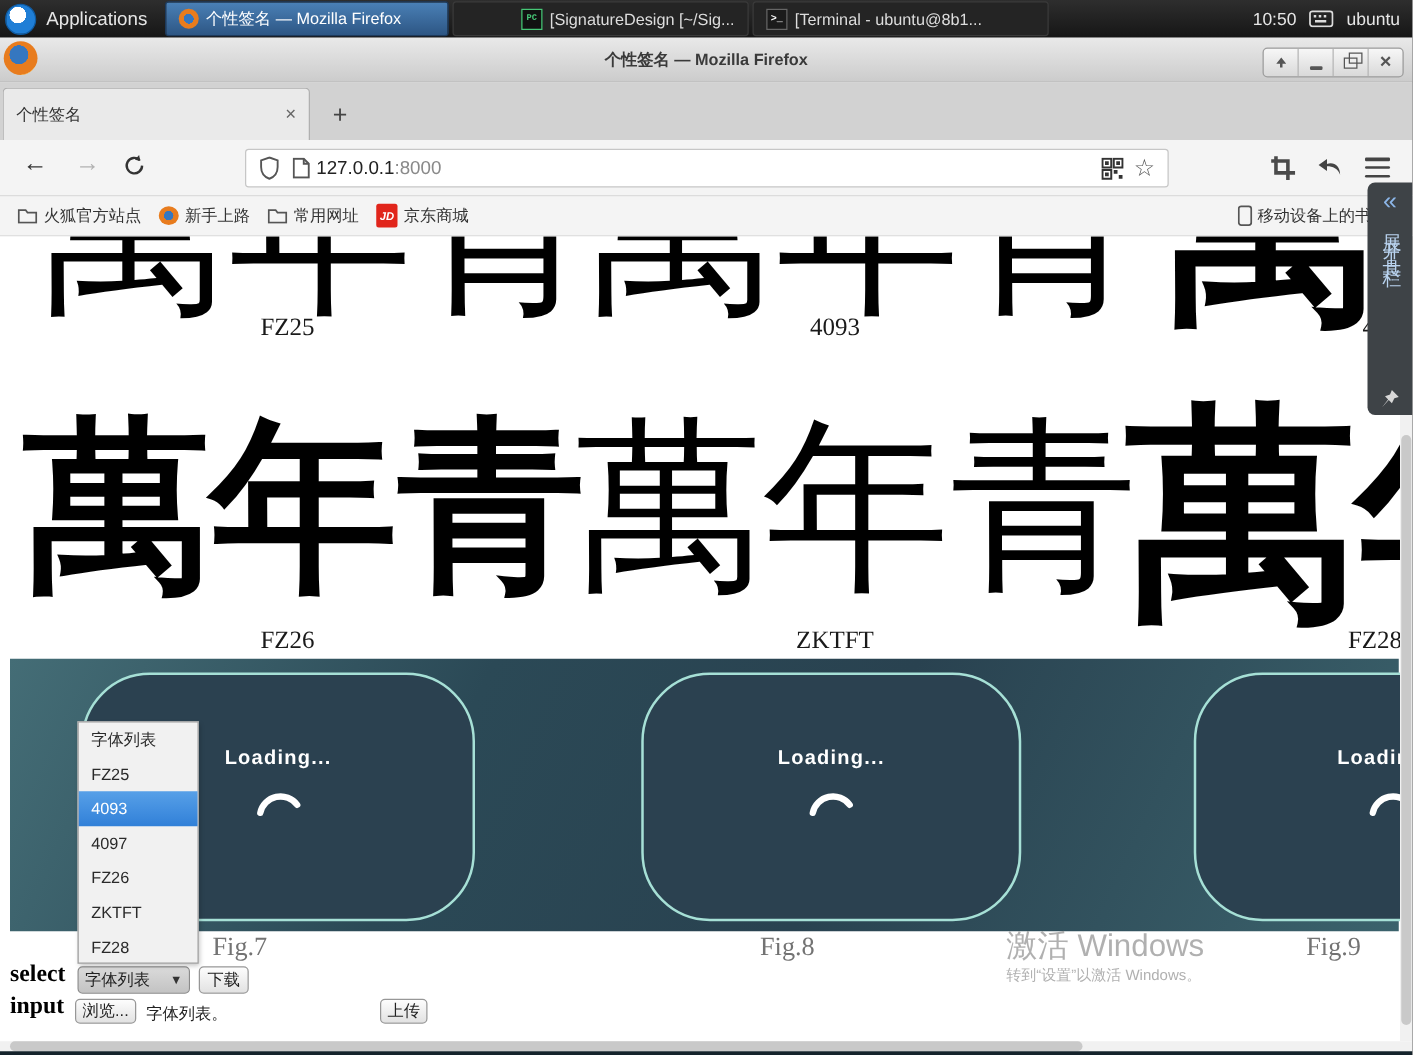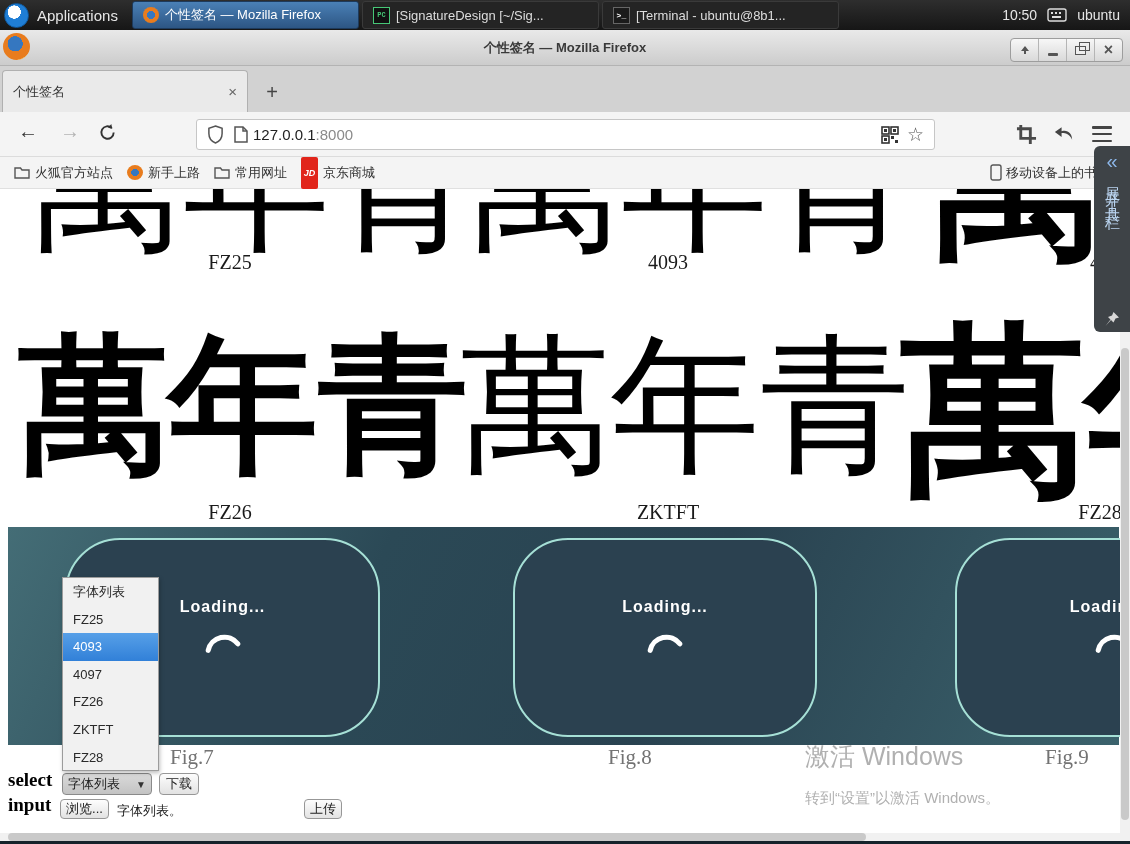--- a/index.html
+++ b/index.html
@@ -12,21 +12,21 @@
   #xfce-logo{width:25px;height:25px;border-radius:50%;margin:0 8px 0 4px;
              background:radial-gradient(circle at 40% 35%,#ffffff 0 32%,#1f7ed6 33% 100%);
              border:1px solid #0f5aa0;box-sizing:border-box;}
   .taskbtn{height:26px;display:flex;align-items:center;gap:6px;padding:0 10px;margin-right:3px;
            font-size:13px;color:#ddd;background:#242424;border:1px solid #3a3a3a;border-radius:3px;
            white-space:nowrap;overflow:hidden;}
   .taskbtn.active{background:linear-gradient(#4a80b6,#2d5684);border:1px solid #1d3a5c;color:#fff;}
   .ffdot{width:16px;height:16px;border-radius:50%;flex:0 0 16px;
          background:radial-gradient(circle at 50% 50%,#3577c0 0 34%,#e87c1e 35% 72%,#f4a33c 73% 100%);}
   .pcicon{width:15px;height:15px;border:1px solid #47c777;color:#47c777;font:bold 7px "Liberation Mono",monospace;
-          display:flex;align-items:center;justify-content:center;background:#111;flex:0 0 15px;}
+          display:flex;align-items:center;justify-content:center;background:#111;flex:0 0 15px;margin-left:44px;}
   .termicon{width:15px;height:15px;background:#1b1b1b;border:1px solid #666;color:#fff;
             font:bold 8px "Liberation Mono",monospace;display:flex;align-items:center;justify-content:center;flex:0 0 15px;}
   #task-right{margin-left:auto;display:flex;align-items:center;gap:10px;padding-right:10px;font-size:14px;}
   
   #titlebar{left:0;top:30px;width:1130px;height:36px;background:linear-gradient(#e9e9e9,#cccccc);
             border-bottom:1px solid #b3b3b3;box-sizing:border-box;z-index:50;}
   #fx-title{position:absolute;left:0;right:0;top:9px;text-align:center;font-weight:bold;
             font-size:13px;color:#3a3a3a;}
   #fx-big-icon{position:absolute;left:3px;top:3px;width:27px;height:27px;border-radius:50%;
                background:radial-gradient(circle at 45% 40%,#3577c0 0 34%,#e87c1e 35% 72%,#f4a33c 73% 100%);}
@@ -54,21 +54,21 @@
           border:1px solid #c6c6c6;border-radius:3px;box-sizing:border-box;display:flex;align-items:center;}
   #url-text{font-size:15px;color:#222;margin-left:5px;}
   #url-port{color:#8a8a8a;}
   .uicon{display:flex;align-items:center;justify-content:center;}
   #ham{position:absolute;right:18px;top:14px;width:20px;height:16px;display:flex;flex-direction:column;justify-content:space-between;}
   #ham div{height:2.5px;background:#444;border-radius:1px;}
   
   #bookbar{left:0;top:157px;width:1130px;height:32px;background:#f4f4f4;border-bottom:1px solid #e0e0e0;
            box-sizing:border-box;display:flex;align-items:center;font-size:13px;color:#333;z-index:45;}
   .bmk{display:flex;align-items:center;gap:5px;margin-left:14px;white-space:nowrap;}
-  .jdbadge{width:17px;height:32px;background:#e1251b;border-radius:2px;color:#fff;
+  .jdbadge{width:17px;height:19px;background:#e1251b;border-radius:2px;color:#fff;
            font:italic bold 9px "Liberation Sans",sans-serif;display:flex;align-items:center;justify-content:center;}
   #bmk-right{margin-left:auto;display:flex;align-items:center;gap:4px;margin-right:0;overflow:hidden;width:140px;}
   
   #side-toolbar{left:1094px;top:146px;width:36px;height:186px;background:#3e4347;border-radius:6px 0 0 6px;
                 z-index:70;display:flex;flex-direction:column;align-items:center;color:#b9d3ef;}
   #collapse-ico{font-size:20px;color:#8cb6e8;margin-top:4px;}
   #side-label{writing-mode:vertical-rl;text-orientation:upright;font-size:15px;letter-spacing:7px;
               margin-top:2px;height:128px;}
   
   #content{left:0;top:189px;width:1120px;height:644px;background:#fff;overflow:hidden;z-index:10;}
@@ -92,21 +92,21 @@
   .gtkbtn{position:absolute;background:linear-gradient(#fdfdfd,#e2e2e2);border:1px solid #979797;
           border-radius:4px;font-size:13px;color:#222;display:flex;align-items:center;justify-content:center;
           box-sizing:border-box;}
   #sel-ctl{position:absolute;left:62px;top:584px;width:90px;height:22px;background:linear-gradient(#dadada,#c3c3c3);
            border:1px solid #8a8a8a;border-radius:4px;box-sizing:border-box;display:flex;align-items:center;
            font-size:13px;color:#222;padding:0 5px;}
   #sel-ctl .chev{margin-left:auto;font-size:10px;color:#333;}
   #file-status{position:absolute;left:117px;top:613px;font-size:13px;color:#222;}
   
   #wm1{position:absolute;left:805px;top:551px;font-size:25px;color:rgba(150,150,150,.75);}
-  #wm2{position:absolute;left:805px;top:600px;font-size:15px;color:rgba(150,150,150,.75);}
+  #wm2{position:absolute;left:805px;top:583px;font-size:12px;color:rgba(150,150,150,.75);}
   
   #hscroll{left:0;top:833px;width:1130px;height:8px;background:#f1f1f1;z-index:80;}
   #hthumb{position:absolute;left:8px;top:0;width:858px;height:8px;background:#c9c9c9;border-radius:4px;}
   #vscroll{left:1120px;top:332px;width:10px;height:501px;background:#f1f1f1;z-index:80;}
   #vthumb{position:absolute;left:1px;top:16px;width:8px;height:472px;background:#c9c9c9;border-radius:4px;}
   #bottom-strip{left:0;top:841px;width:1130px;height:3px;background:#15232b;z-index:85;}
   svg{display:block;}
 </style>
 </head>
 <body>

